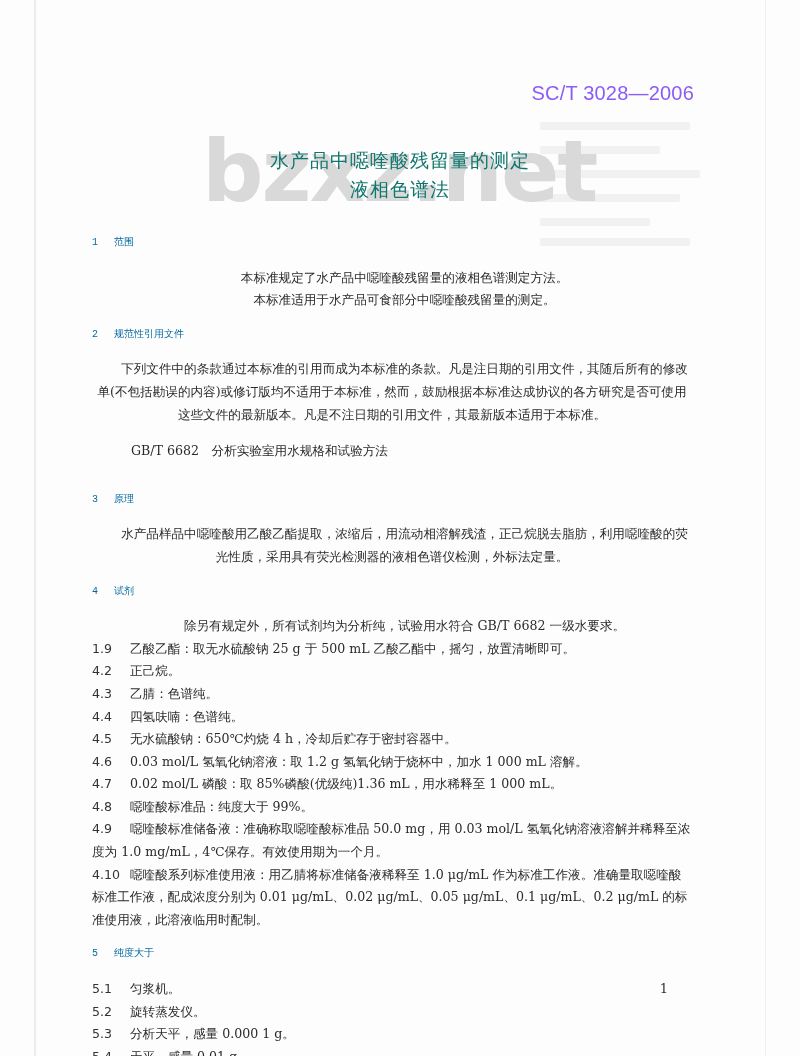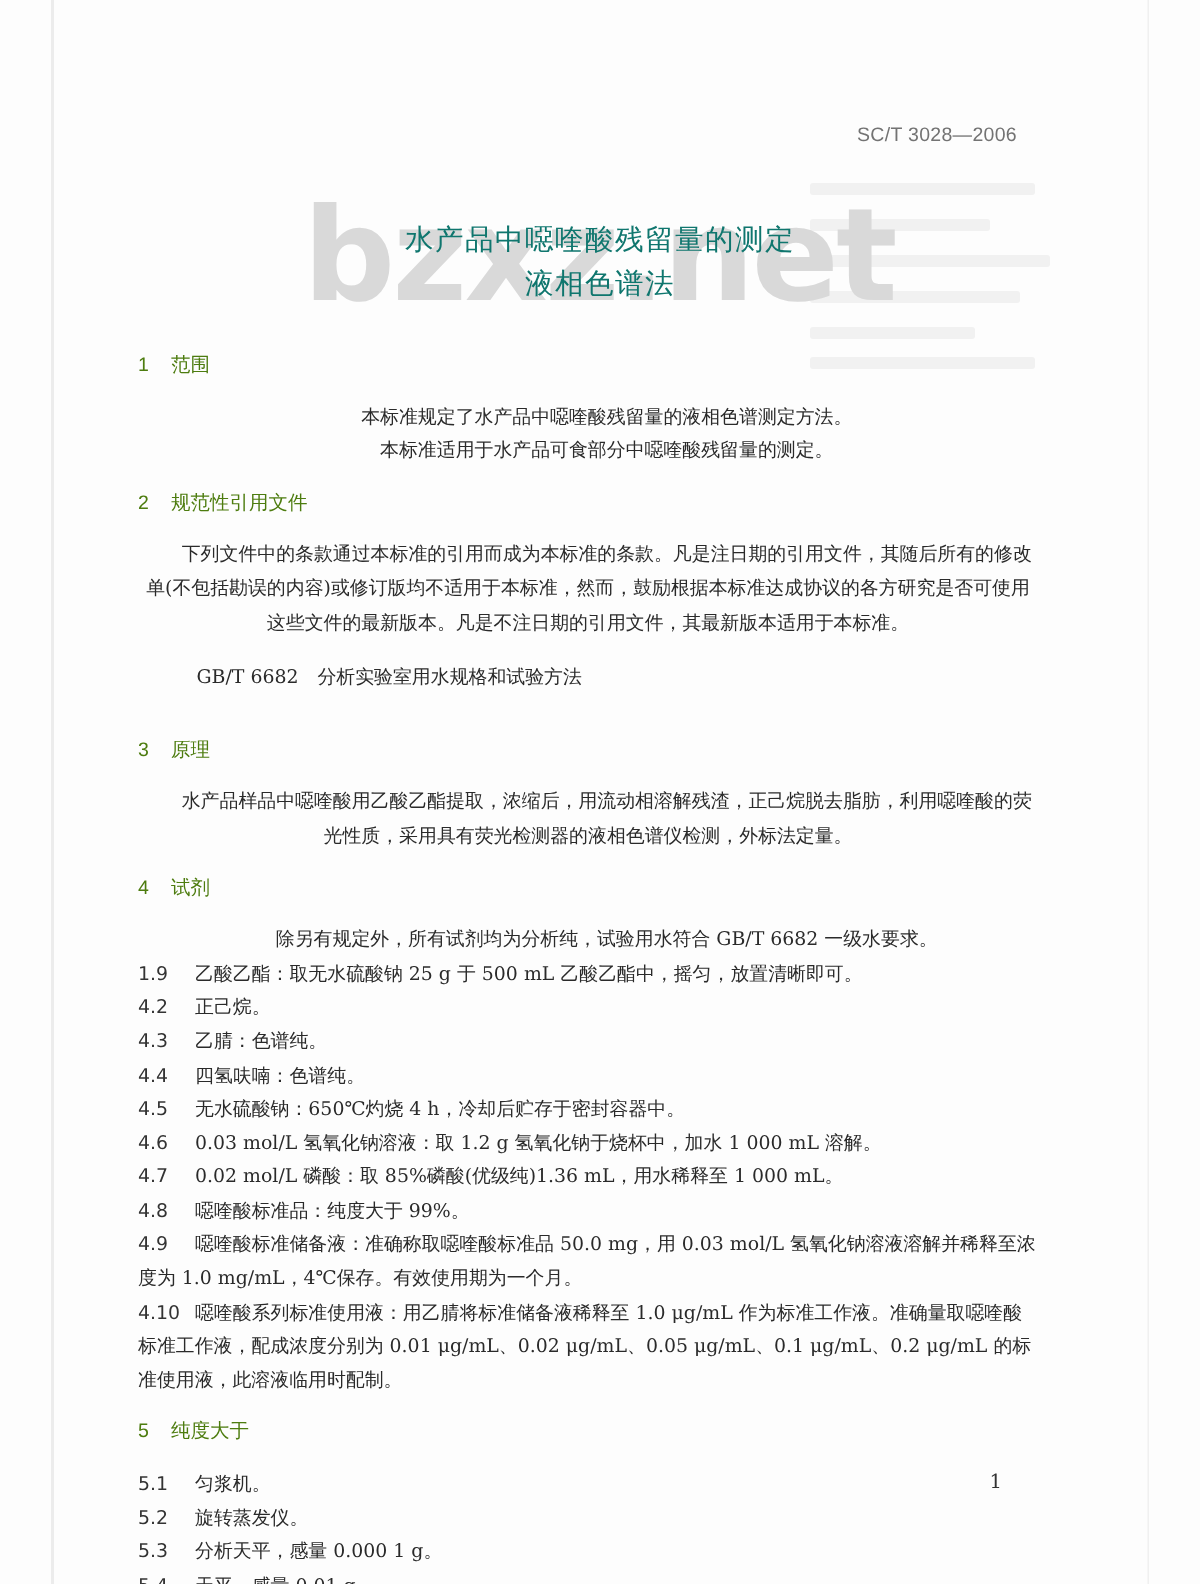--- a/index.html
+++ b/index.html
@@ -16,43 +16,43 @@
       background: #ececec;
     }
     .page-edge-right {
       position: absolute; right: 34px; top: 0; width: 1px; height: 1056px;
       background: #f0f0f0;
     }
     .bleed {
       position: absolute; background: #f1f1f1; border-radius: 2px;
     }
     .std-code {
-      position: absolute; top: 82px; right: 122px;
+      position: absolute; top: 82px; right: 106px;
       font-family: "Liberation Sans Narrow", "Liberation Sans", sans-serif;
-      font-size: 13px; color: #737373; letter-spacing: 0.2px;
+      font-size: 20px; color: #8b5cf6; letter-spacing: 0.2px;
     }
     .watermark {
       position: absolute; left: 202px; top: 128px;
       font-family: "DejaVu Sans", "Liberation Sans", sans-serif;
       font-weight: bold; font-size: 86px; line-height: 86px;
       color: #d9d9d9; letter-spacing: -2px;
       user-select: none;
     }
     .title {
       position: absolute; left: 0; width: 800px; top: 146px;
       text-align: center; font-family: "DejaVu Sans", "Liberation Sans", sans-serif;
       font-size: 19px; line-height: 29px; color: #0f766e; letter-spacing: 1px;
     }
     .content {
       position: absolute; left: 92px; top: 228px; width: 600px;
       font-size: 12.6px; line-height: 22.6px;
     }
     .h {
-      font-family: Liberation Sans, sans-serif;
-      font-size: 13px; margin: 4px 0 12px 0; color: #4d7c0f;
+      font-family: Liberation Mono, monospace;
+      font-size: 10px; margin: 4px 0 12px 0; color: #0369a1;
     }
     .h .num { display: inline-block; width: 22px; }
     .p { text-indent: 25px; margin: 0; text-align: center; }
     .ref { padding-left: 25px; margin: 14px; }
     .item { margin: 0; }
     .item .num {
       font-family: "DejaVu Sans", "Liberation Sans", sans-serif;
       display: inline-block; min-width: 34px; margin-right: 4px; color: #333;
     }
     .gap { height: 8px; }

